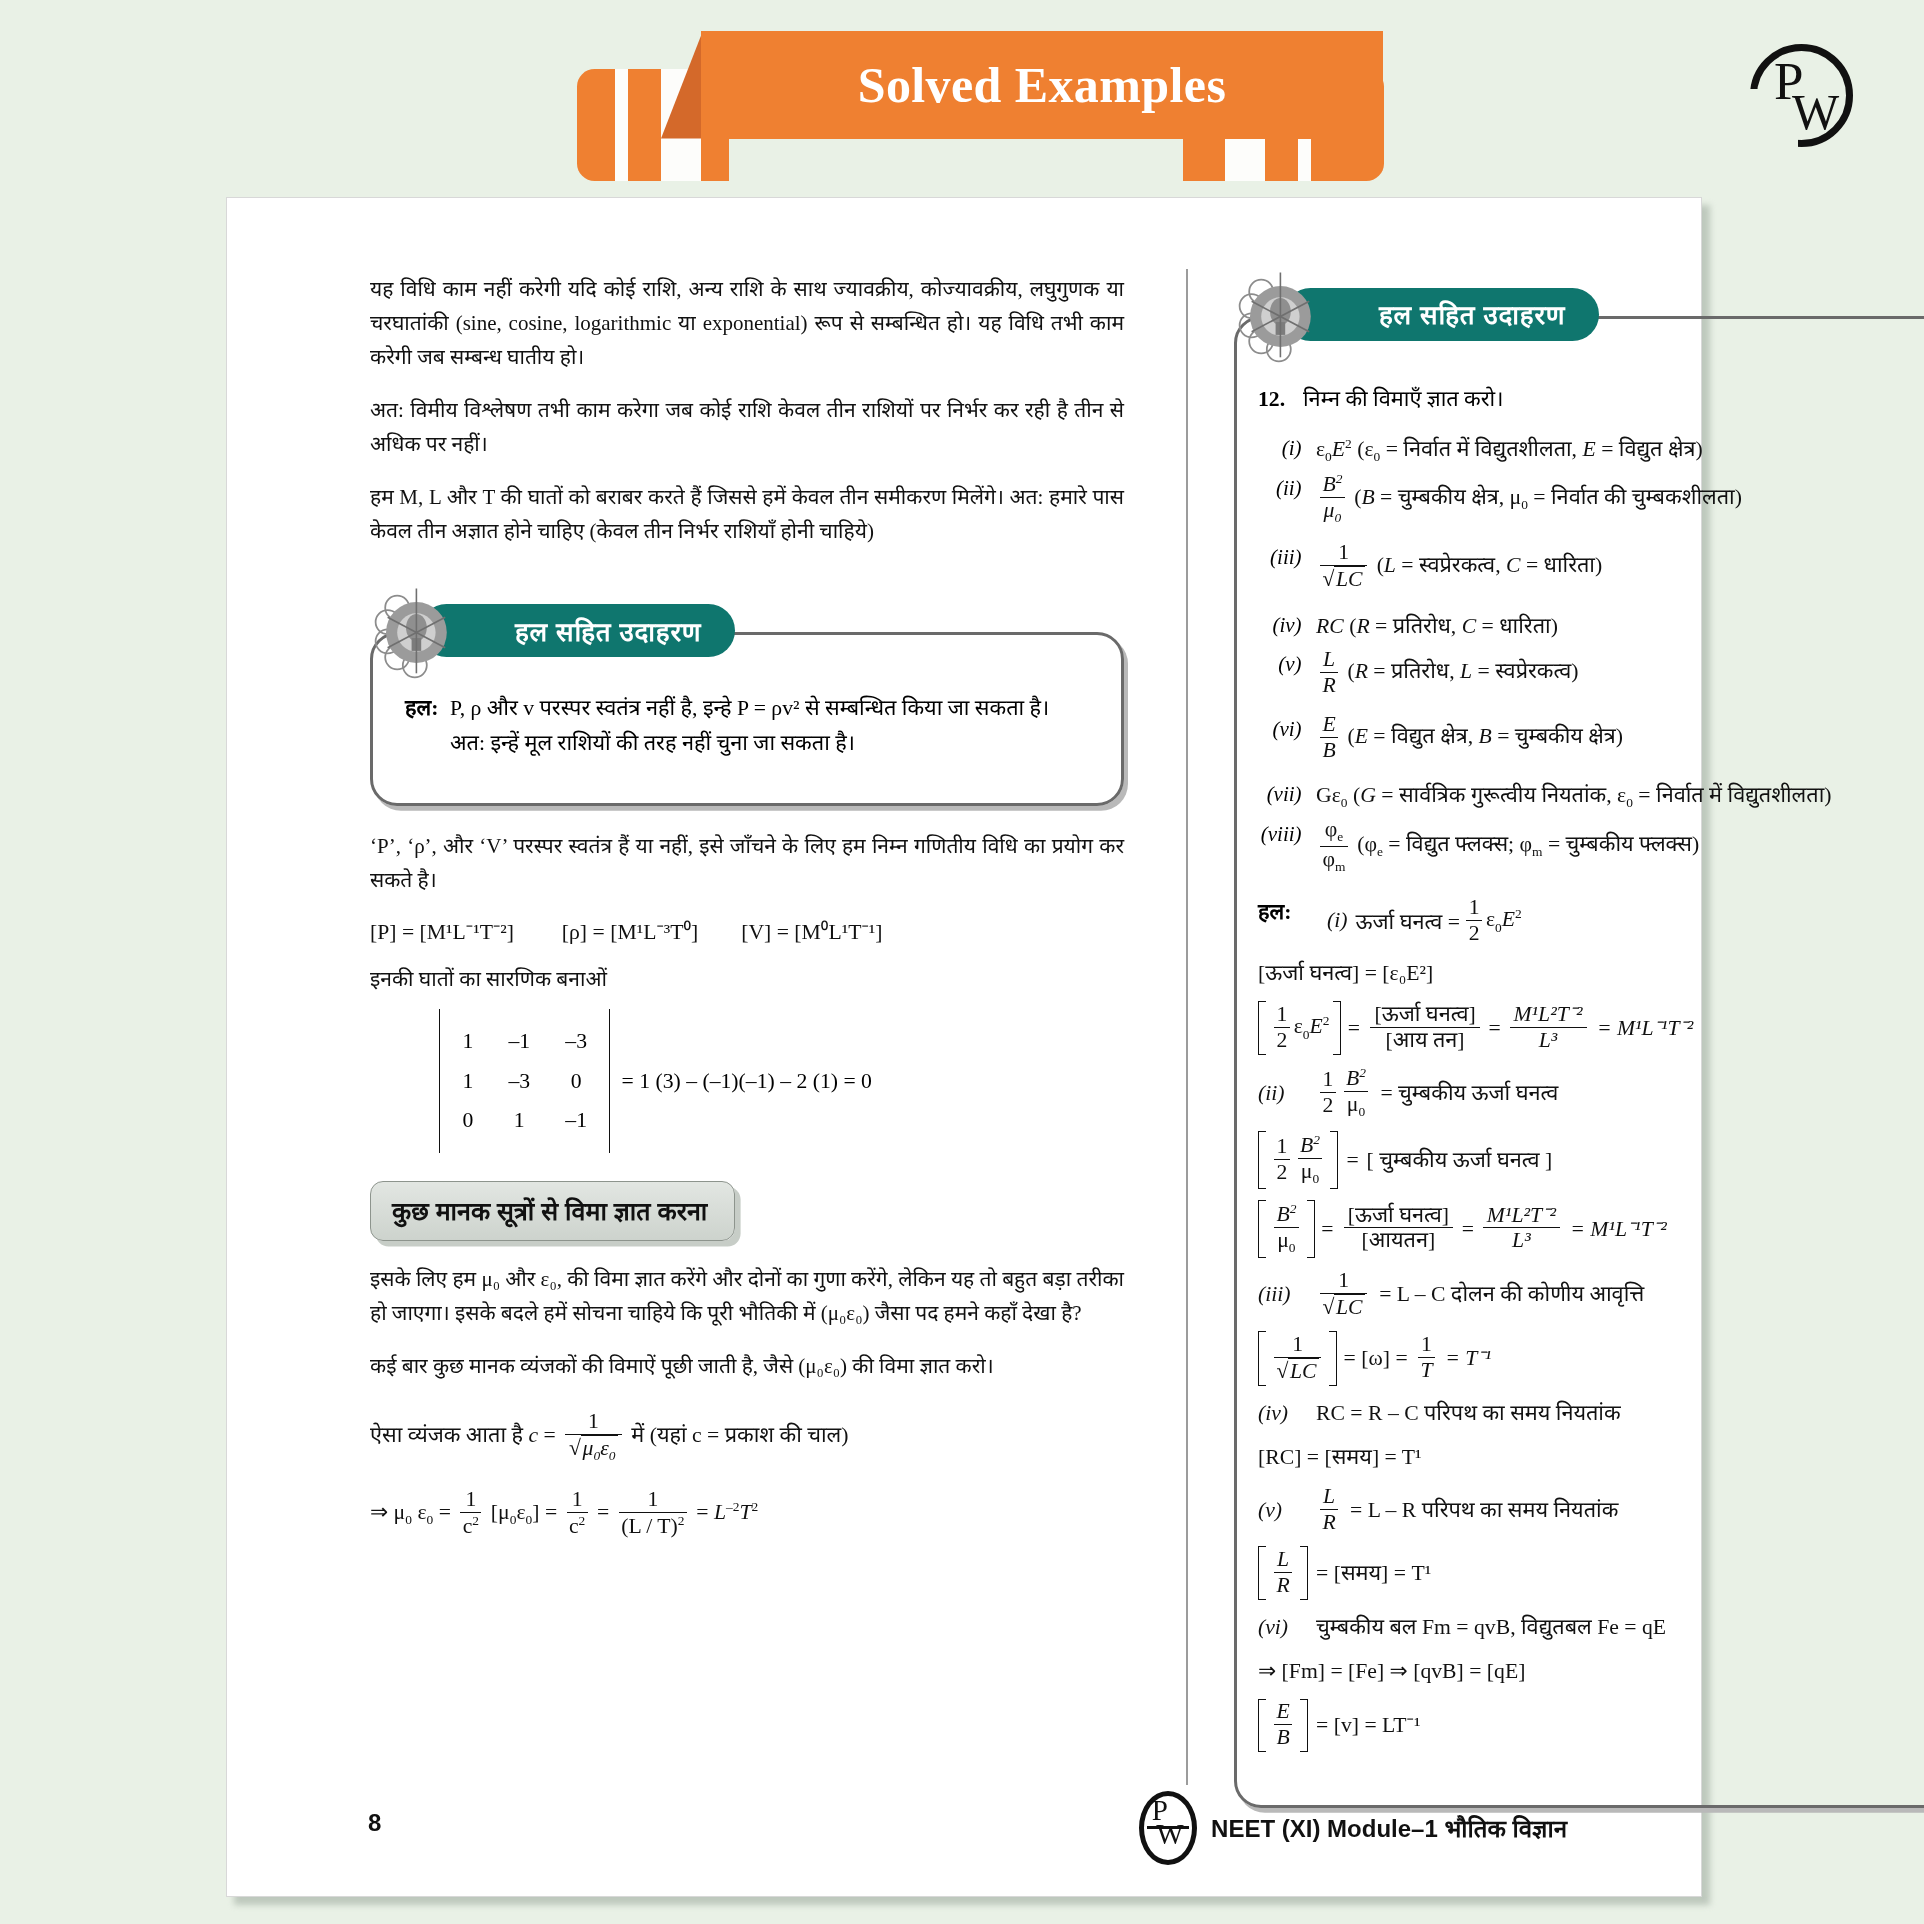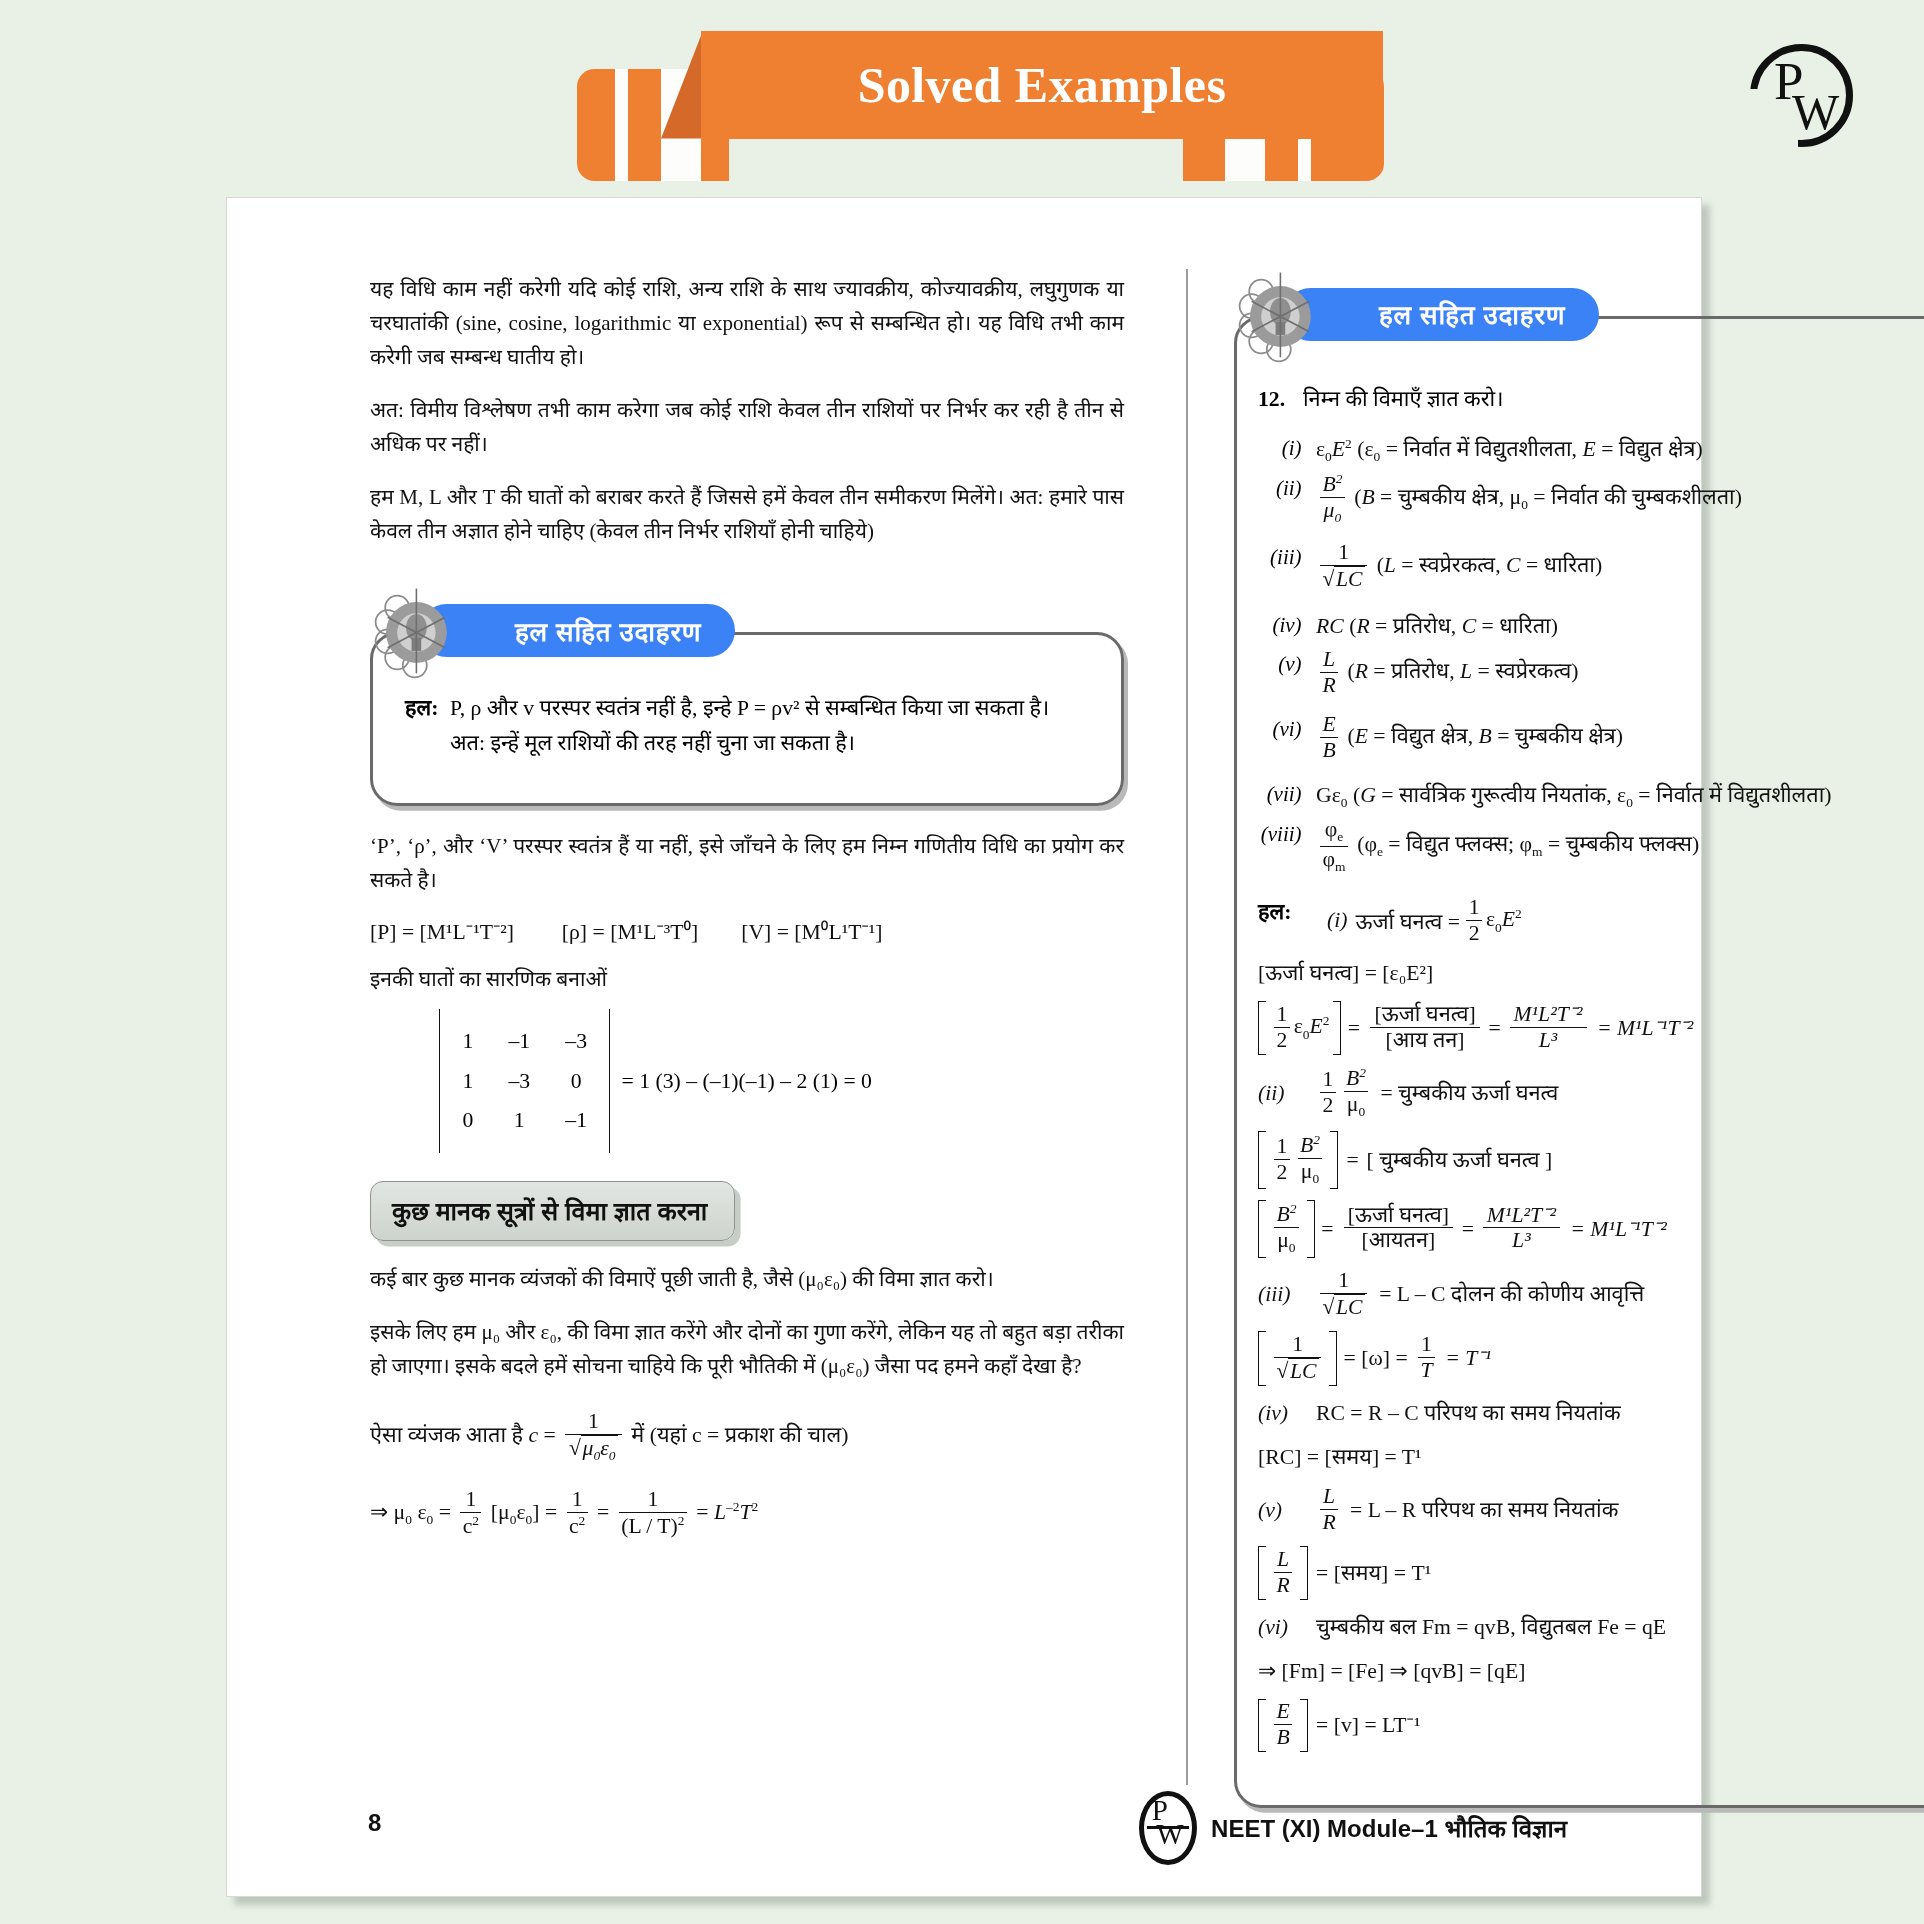--- a/index.html
+++ b/index.html
@@ -93,21 +93,21 @@
   .col-left { position:absolute; left:143px; top:74px; width:754px; }
   .col-left .para { margin-bottom:19px; }
 
   
   .se-badge { position:relative; height:67px; margin:11.2px 0 0 0; }
   .se-badge .bulb {
     position:absolute; left:0; top:-14.4px; width:96px; height:95px; z-index:3;
   }
   .se-badge .pill {
     position:absolute; left:50px; top:4.8px; height:53px; padding:0 34px 0 95px;
-    background:#3b82f6; border-radius:26.5px; color:#fff;
+    background:#0f766e; border-radius:26.5px; color:#fff;
     display:flex; align-items:center; z-index:2;
   }
   .se-badge .pill span {
     font-family:"Liberation Sans", sans-serif; font-size:26px; font-weight:bold; letter-spacing:0.8px;
   }
 
   
   .example-box {
     position:relative; border:3.2px solid #6a6a6a; border-radius:27px;
     margin-top:-34px; padding:56px 32px 27px 32px;
@@ -310,22 +310,22 @@
             </table>
       </div>
       <div class="det-eq">= 1 (3) – (–1)(–1) – 2 (1) = 0</div>
     </div>
 
 
     <div class="sec-head">
       <span>कुछ मानक सूत्रों से विमा ज्ञात करना</span>
     </div>
 
+    <div class="para">इसके लिए हम μ₀ और ε₀, की विमा ज्ञात करेंगे और दोनों का गुणा करेंगे, लेकिन यह तो बहुत बड़ा तरीका हो जाएगा। इसके बदले हमें सोचना चाहिये कि पूरी भौतिकी में (μ₀ε₀) जैसा पद हमने कहाँ देखा है?</div>
     <div class="para">कई बार कुछ मानक व्यंजकों की विमाऐं पूछी जाती है, जैसे (μ₀ε₀) की विमा ज्ञात करो।</div>
-    <div class="para">इसके लिए हम μ₀ और ε₀, की विमा ज्ञात करेंगे और दोनों का गुणा करेंगे, लेकिन यह तो बहुत बड़ा तरीका हो जाएगा। इसके बदले हमें सोचना चाहिये कि पूरी भौतिकी में (μ₀ε₀) जैसा पद हमने कहाँ देखा है?</div>
 
     <div class="math" style="margin:27px 0 8px 0;line-height:1">
       <span>ऐसा व्यंजक आता है</span>
       <span class="it"> c</span> =
       <span class="frac">
         <span class="n">1</span>
         <span class="d"><span class="sqrt"><span class="sym">√</span><span class="rad it">μ<sub>0</sub>ε<sub>0</sub></span></span></span>
       </span>
       <span>में (यहां c = प्रकाश की चाल)</span>
     </div>

